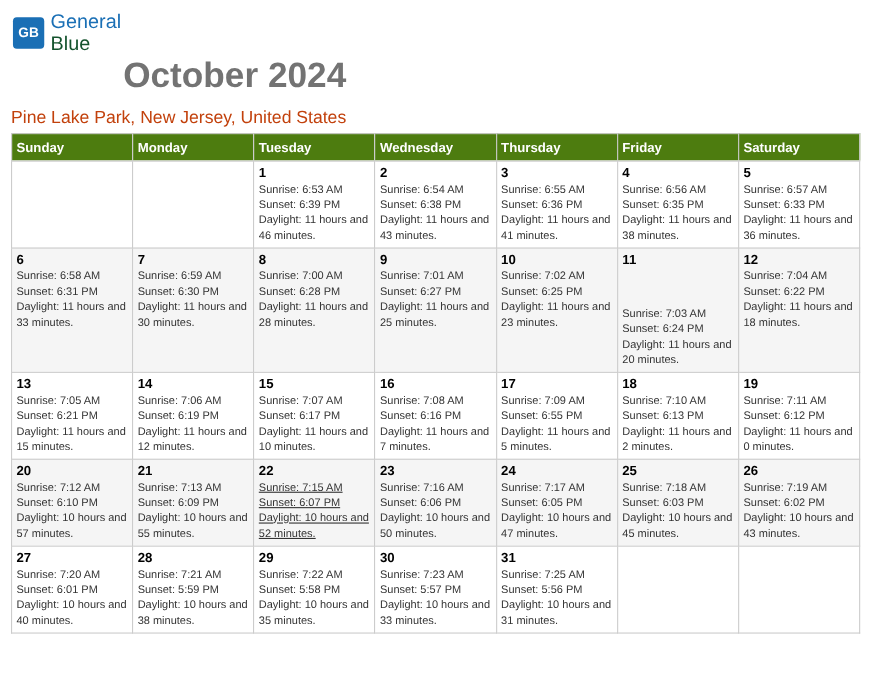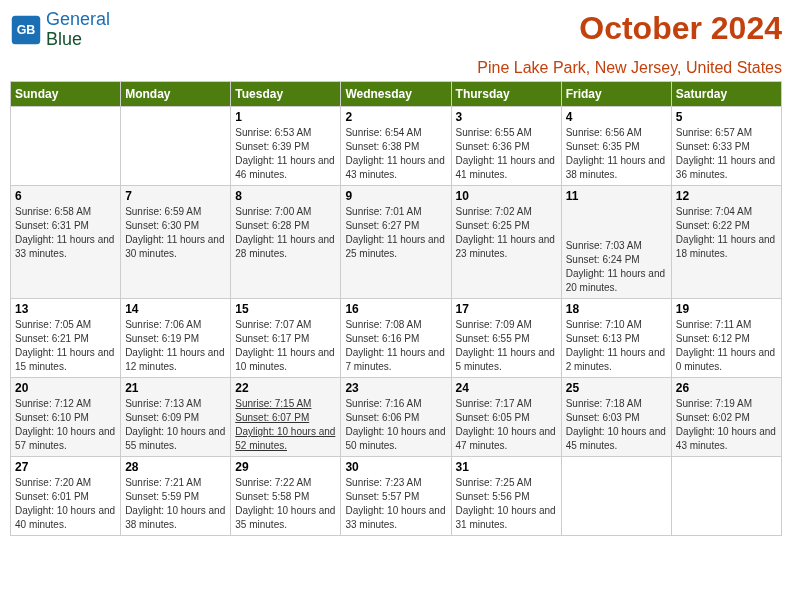--- a/index.html
+++ b/index.html
@@ -8,20 +8,21 @@
       background: #fff;
       width: 792px;
       min-height: 612px;
       padding: 10px;
     }
     .header {
       display: flex;
       justify-content: space-between;
       align-items: flex-start;
       margin-bottom: 4px;
+      flex-direction: column;
     }
     .logo {
       display: flex;
       align-items: center;
       gap: 4px;
     }
     .logo-text {
       font-size: 18px;
       font-weight: normal;
       color: #333;
@@ -33,21 +34,21 @@
     .logo-icon {
       width: 32px;
       height: 32px;
     }
     .title-block {
       text-align: right;
     }
     .main-title {
       font-size: 32px;
       font-weight: bold;
-      color: #c2410c;
+      color: #737373;
     }
     .subtitle {
       font-size: 16px;
       color: #c2410c;
       margin-top: 12px;
     }
     .calendar {
       width: 100%;
       border-collapse: collapse;
       font-size: 11px;

